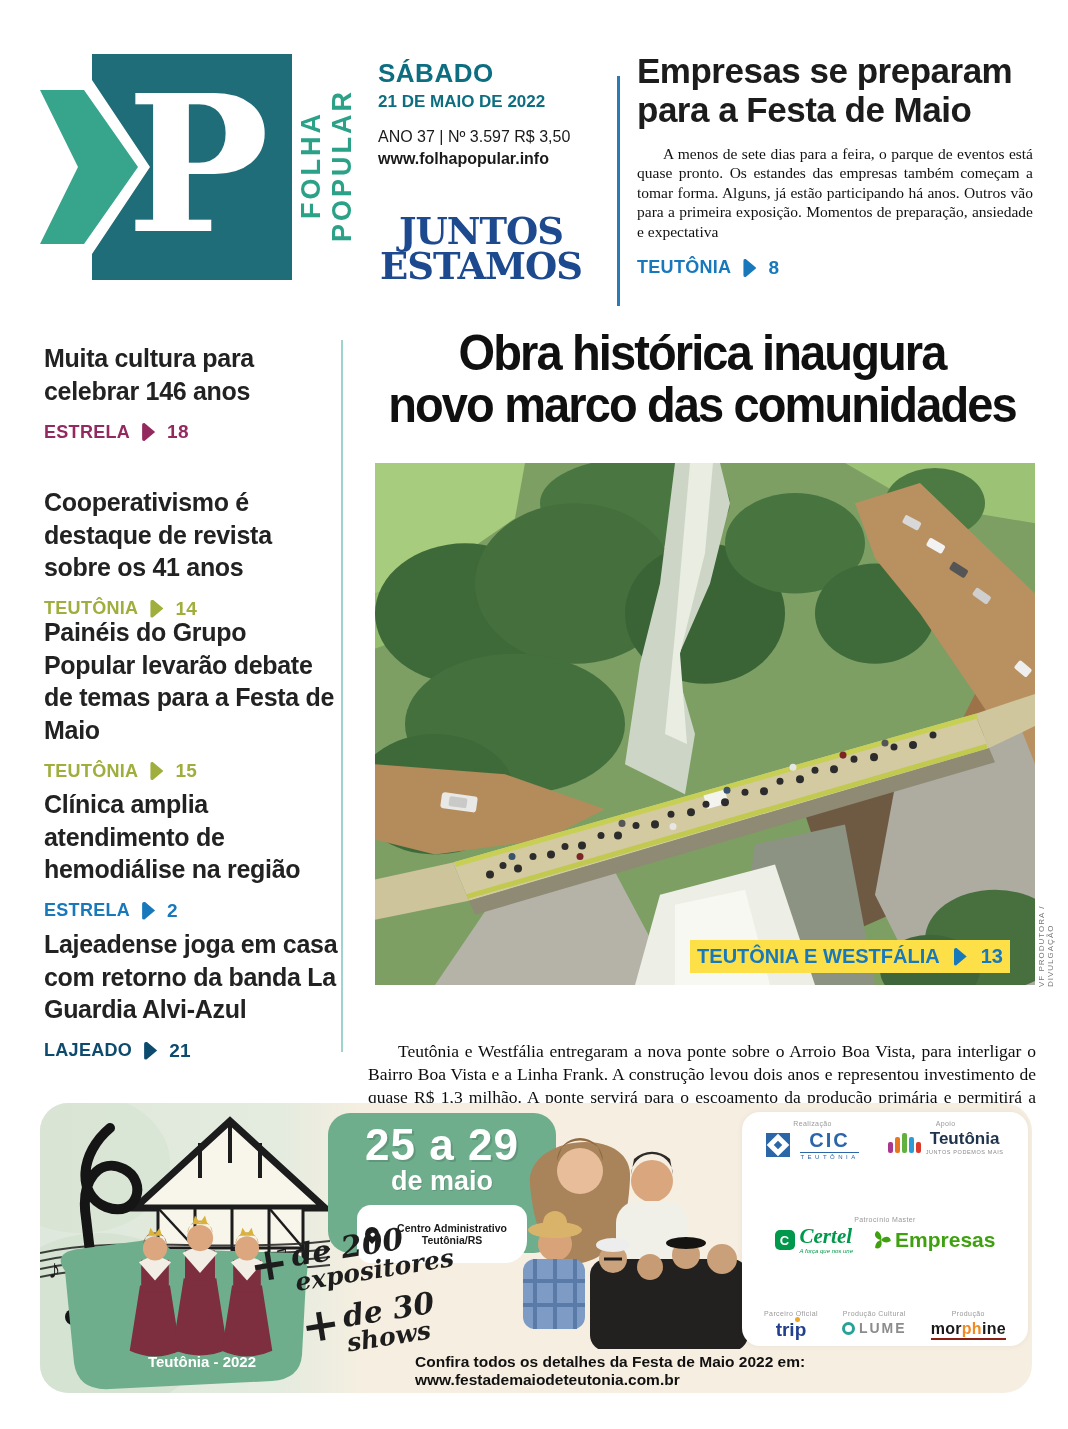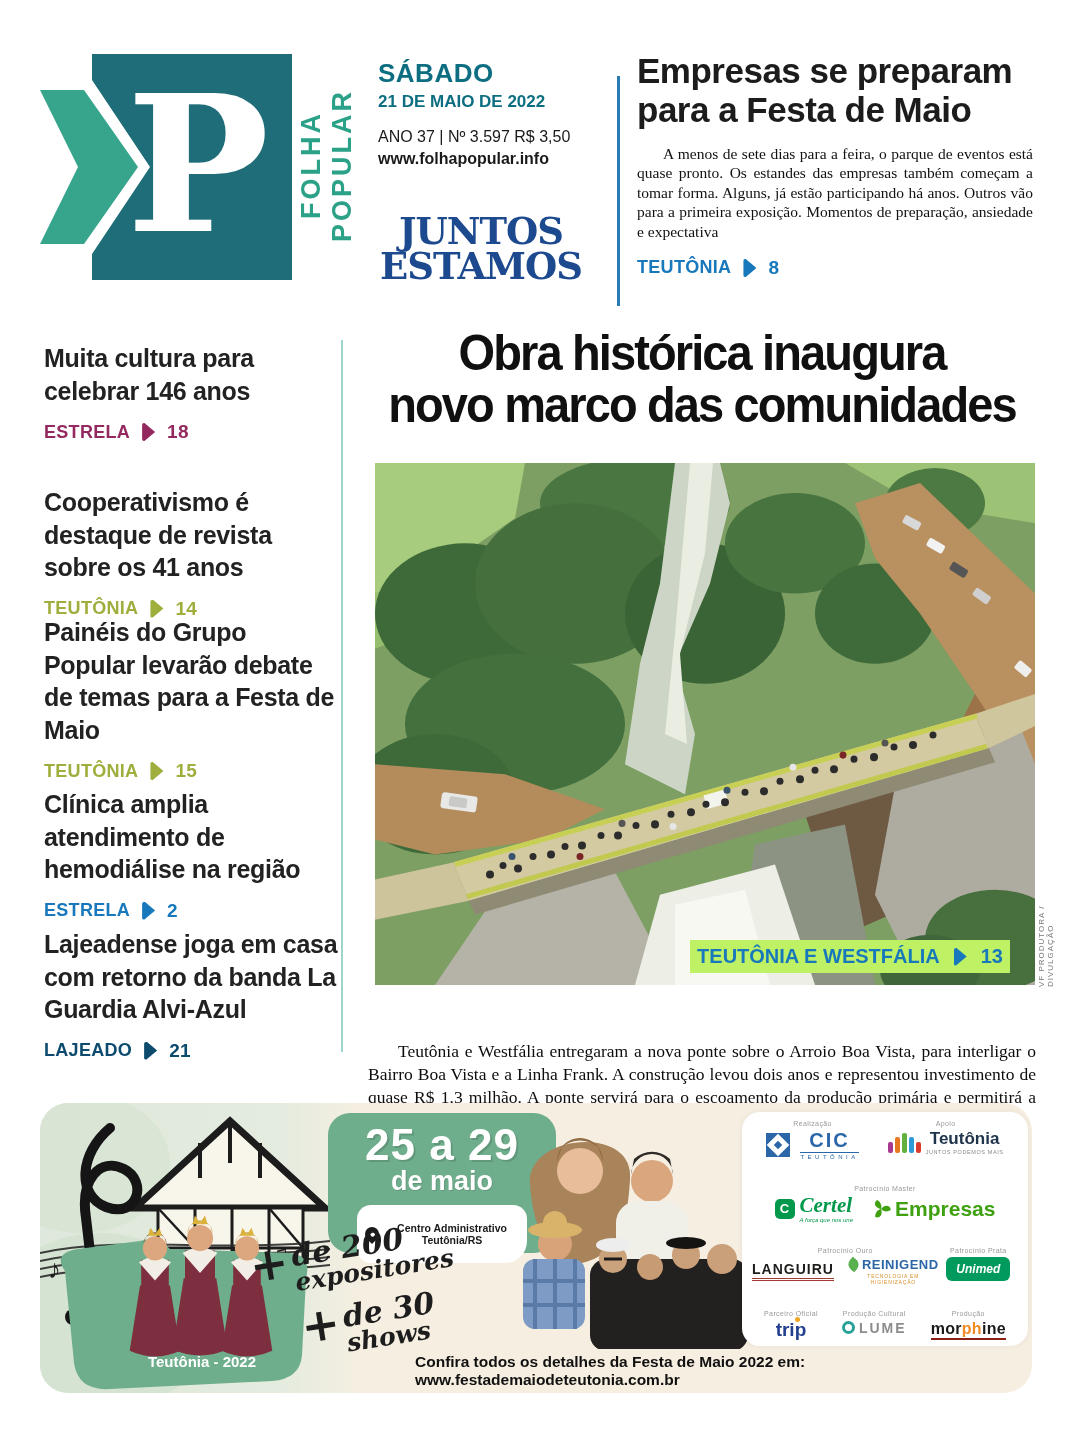--- a/index.html
+++ b/index.html
@@ -37,21 +37,21 @@
   .sidebar-item h3 { font-size:25px; font-weight:bold; color:#222; line-height:1.3; letter-spacing:-0.3px; }
   .sidebar-item .tag { margin-top:14px; }
   .col-divider { position:absolute; left:341px; top:340px; width:2px; height:712px; background:#9fd3cd; }
 
   
   .main-headline { position:absolute; left:356px; top:328px; width:692px; text-align:center;
     font-size:50px; font-weight:bold; color:#101010; line-height:1.03; letter-spacing:-2px;
     transform:scaleX(0.94); }
   .photo { position:absolute; left:375px; top:463px; width:660px; height:522px; background:#6b8f55; }
   .photo svg { display:block; width:100%; height:100%; }
-  .photo-badge { position:absolute; left:315px; top:477px; width:320px; height:33px; background:#bef264;
+  .photo-badge { position:absolute; left:315px; top:477px; width:320px; height:33px; background:#fde047;
     display:flex; align-items:center; justify-content:center; gap:14px;
     font-weight:bold; font-size:20px; cursor:pointer; }
   .photo-credit { position:absolute; left:1037px; top:882px; height:105px;
     writing-mode:vertical-rl; transform:rotate(180deg);
     font-size:8px; color:#777; letter-spacing:1px; }
   .caption { position:absolute; left:368px; top:994px; width:668px;
     font-family:"Liberation Serif", serif; font-size:17.5px; line-height:1.3;
     text-align:justify; text-indent:30px; color:#0d0d0d;margin-top:46px; }
 
   
@@ -467,39 +467,20 @@
             <svg width="20" height="20" viewBox="0 0 20 20">
               <path d="M10 10 C4 9 2 4 6 1 C10 3 11 7 10 10 Z" fill="#3fa110"></path>
               <path d="M10 10 C4 9 2 4 6 1 C10 3 11 7 10 10 Z" fill="#3fa110" transform="rotate(120 10 10)"></path>
               <path d="M10 10 C4 9 2 4 6 1 C10 3 11 7 10 10 Z" fill="#3fa110" transform="rotate(240 10 10)"></path>
             </svg>
             <span>Empresas</span>
           </div>
         </div>
       </div>
 
-      <div class="sp-row3">
-        <div style="flex:1.6">
-          <div class="tier-label">Patrocínio Ouro</div>
-          <div class="ouro-logos">
-            <span class="languiru">LANGUIRU</span>
-            <span class="reinigend">
-              <span class="rein-row">
-                <span class="leaf"></span>
-                <span class="rein-name">REINIGEND</span>
-              </span>
-              <div class="rein-sub">TECNOLOGIA EM HIGIENIZAÇÃO</div>
-            </span>
-          </div>
-        </div>
-        <div style="flex:0.8; text-align:center">
-          <div class="tier-label">Patrocínio Prata</div>
-          <span class="unimed">Unimed</span>
-        </div>
-      </div>
 
       <div class="sp-row4">
         <div class="sp-cell">
           <div class="tier-label">Parceiro Oficial</div>
           <span class="trip">
             <span>trip</span>
             <span class="trip-dot"></span>
           </span>
         </div>
         <div class="sp-cell">

